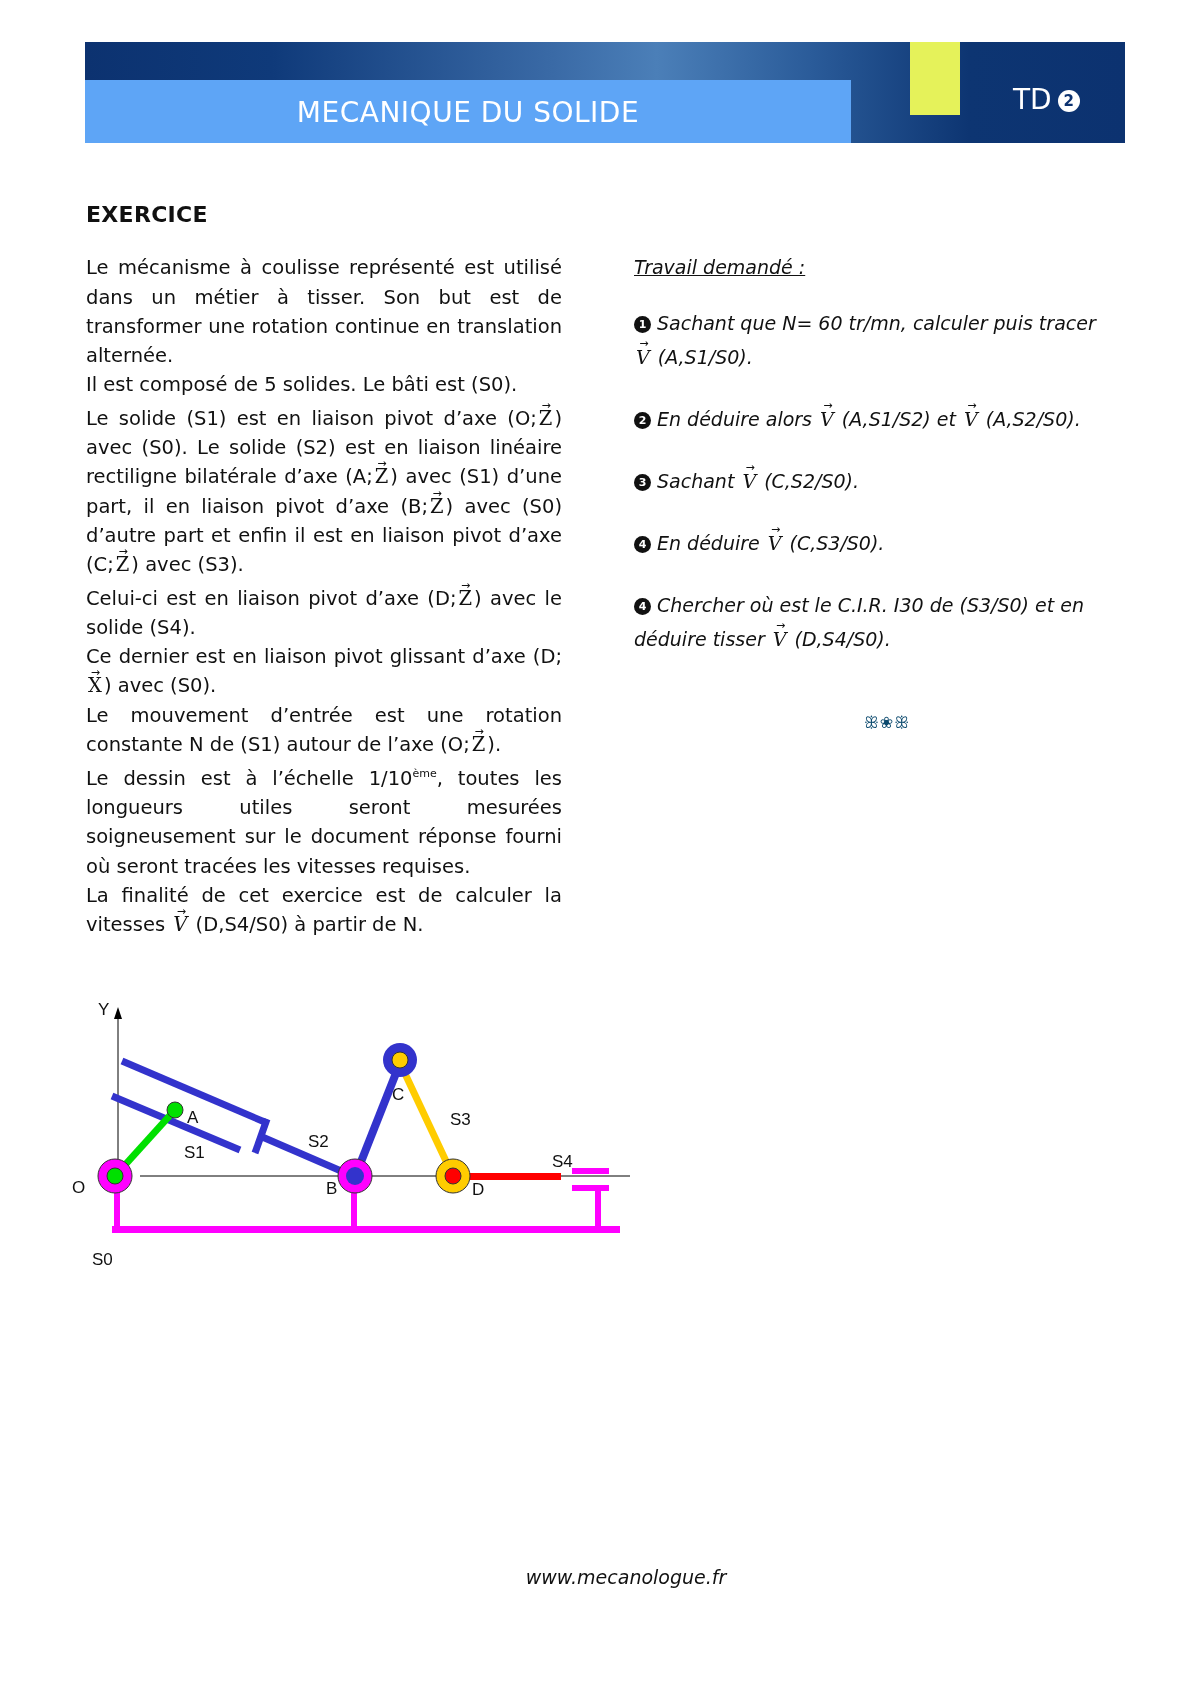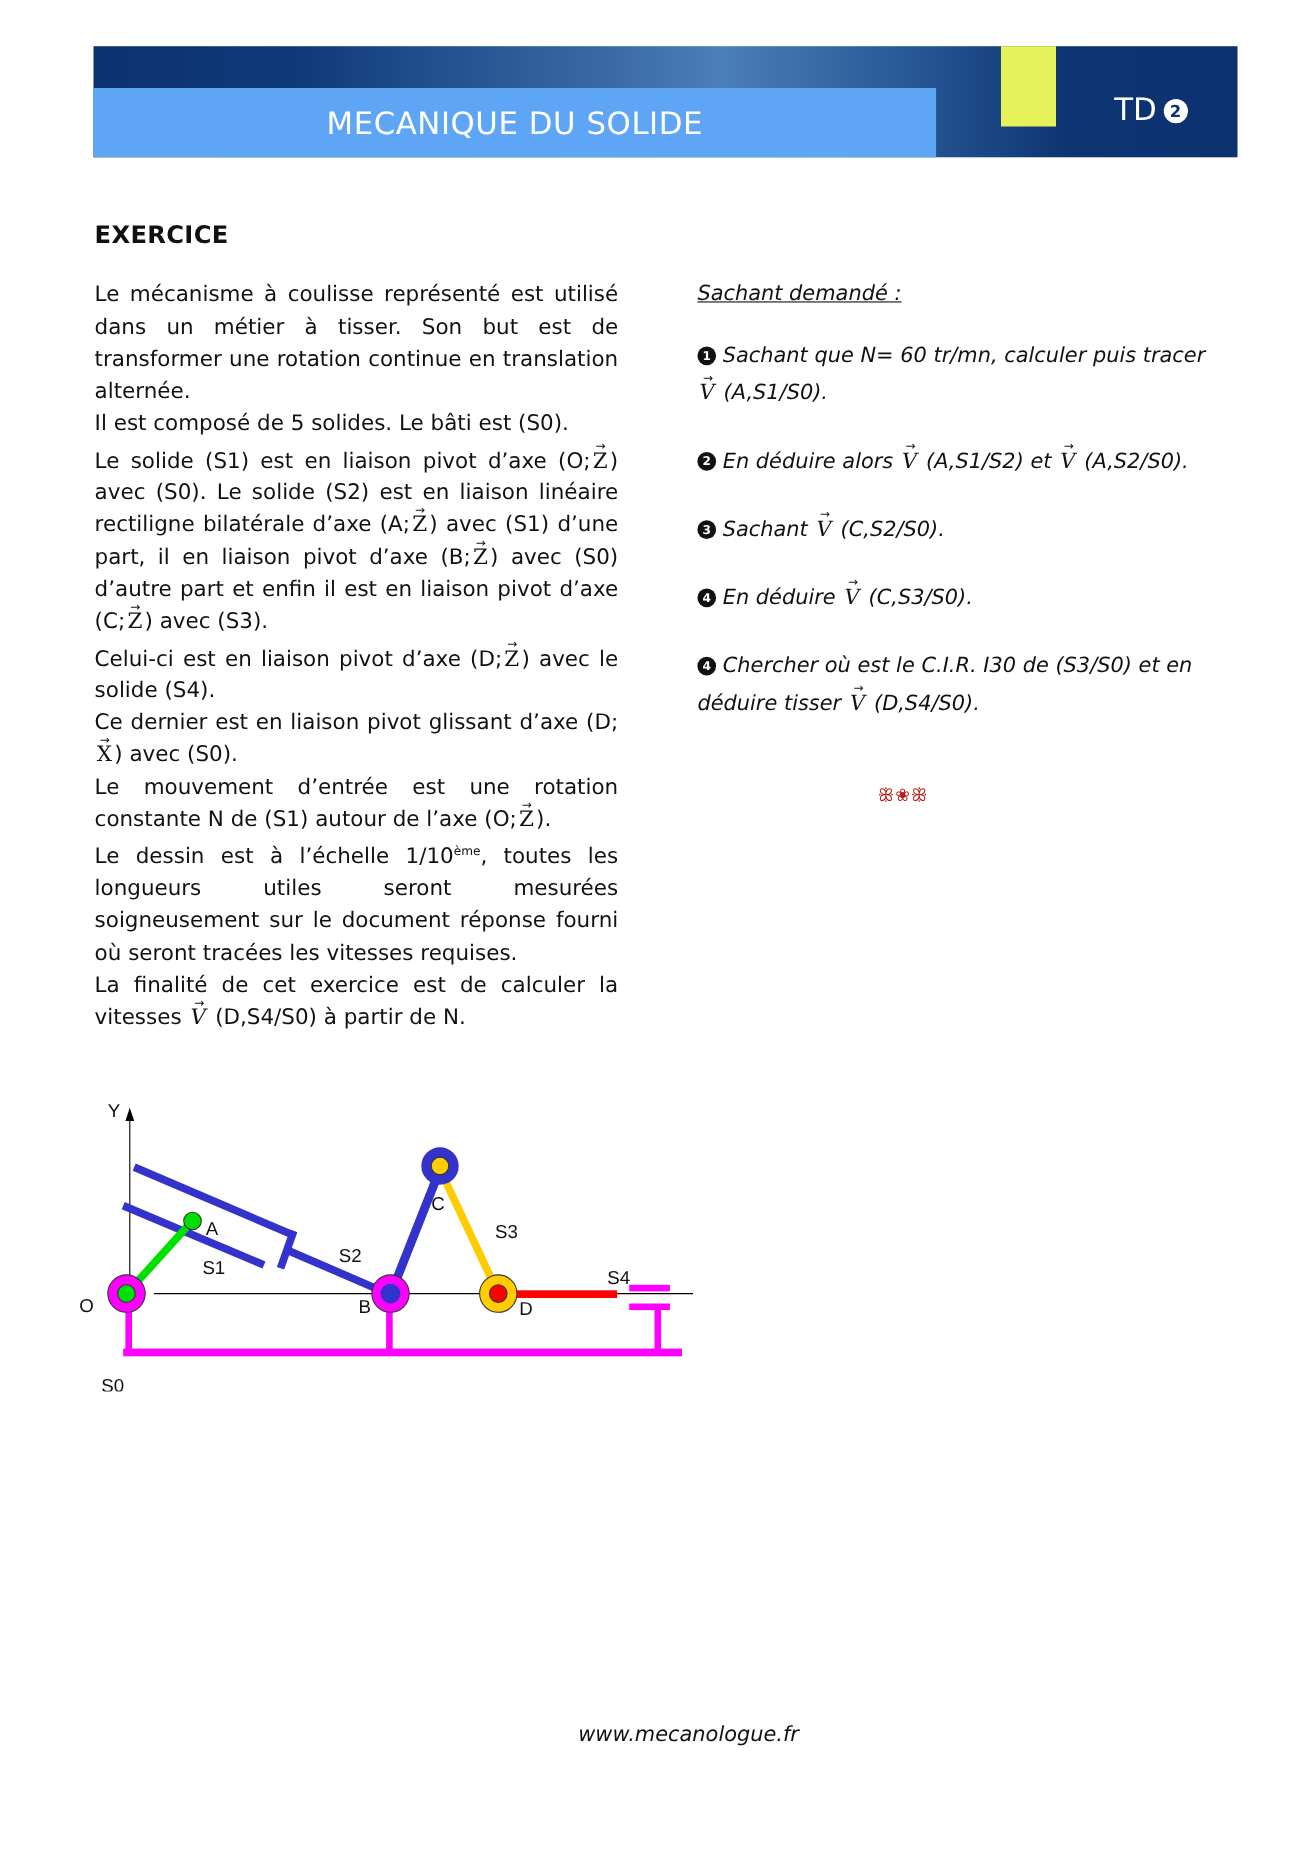--- a/index.html
+++ b/index.html
@@ -26,21 +26,21 @@
   .vecV { font-family:"DejaVu Serif", serif; font-style:italic; position:relative; display:inline-block; padding:0 2px; }
   .vecV::before { content:"→"; position:absolute; left:50%; transform:translateX(-40%); top:-13px; font-size:11px; font-style:normal; font-family:"DejaVu Sans", sans-serif; }
   sup { font-size:11px; }
 
   
   .right { position:absolute; left:634px; top:250px; width:480px; font-family:"DejaVu Sans", sans-serif; font-style:italic; font-size:19px; line-height:34px; }
   .right .work-title { text-decoration:underline; margin:0 0 22px 0; }
   .right .q { margin:0 0 28px 0; }
   .circnum { display:inline-block; width:17px; height:17px; border-radius:50%; background:#111; color:#fff; font-size:11px;
              font-style:normal; font-weight:bold; text-align:center; line-height:17px; vertical-align:2px; margin-right:6px; }
-  .ornament { position:absolute; left:798px; top:713px; font-size:16px; color:#b91c1c; font-family:"DejaVu Sans", sans-serif; letter-spacing:1px; }
+  .ornament { position:absolute; left:864px; top:713px; font-size:16px; color:#0c4a6e; font-family:"DejaVu Sans", sans-serif; letter-spacing:1px; }
 
   
   .diagram { position:absolute; left:70px; top:995px; width:560px; height:270px; }
   .diagram text { font-family:"Liberation Sans", sans-serif; font-size:17px; fill:#111; }
 
   .footer { position:absolute; left:0; width:1190px; top:1566px; text-align:center; font-family:"DejaVu Sans", sans-serif;
             font-style:italic; font-size:19px; color:#111;padding-left:31px; }
 </style>
 </head>
 <body>
@@ -72,21 +72,21 @@
   </p>
   <p>
     <span>Le dessin est à l’échelle 1/10</span><sup>ème</sup><span>, toutes les longueurs utiles seront mesurées soigneusement sur le document réponse fourni où seront tracées les vitesses requises.</span>
   </p>
   <p>
     <span>La finalité de cet exercice est de calculer la vitesses</span> <span class="vecV">V</span><span> (D,S4/S0) à partir de N.</span>
   </p>
 </div>
 
 <div class="right">
-  <div class="work-title">Sachant demandé :</div>
+  <div class="work-title">Travail demandé :</div>
 
   <div class="q">
     <span class="circnum">1</span><span>Sachant que  N= 60 tr/mn, calculer puis tracer </span><br><span class="vecV">V</span><span> (A,S1/S0).</span>
   </div>
 
   <div class="q">
     <span class="circnum">2</span><span>En déduire alors </span><span class="vecV">V</span><span> (A,S1/S2) et </span><span class="vecV">V</span><span> (A,S2/S0).</span>
   </div>
 
   <div class="q">

